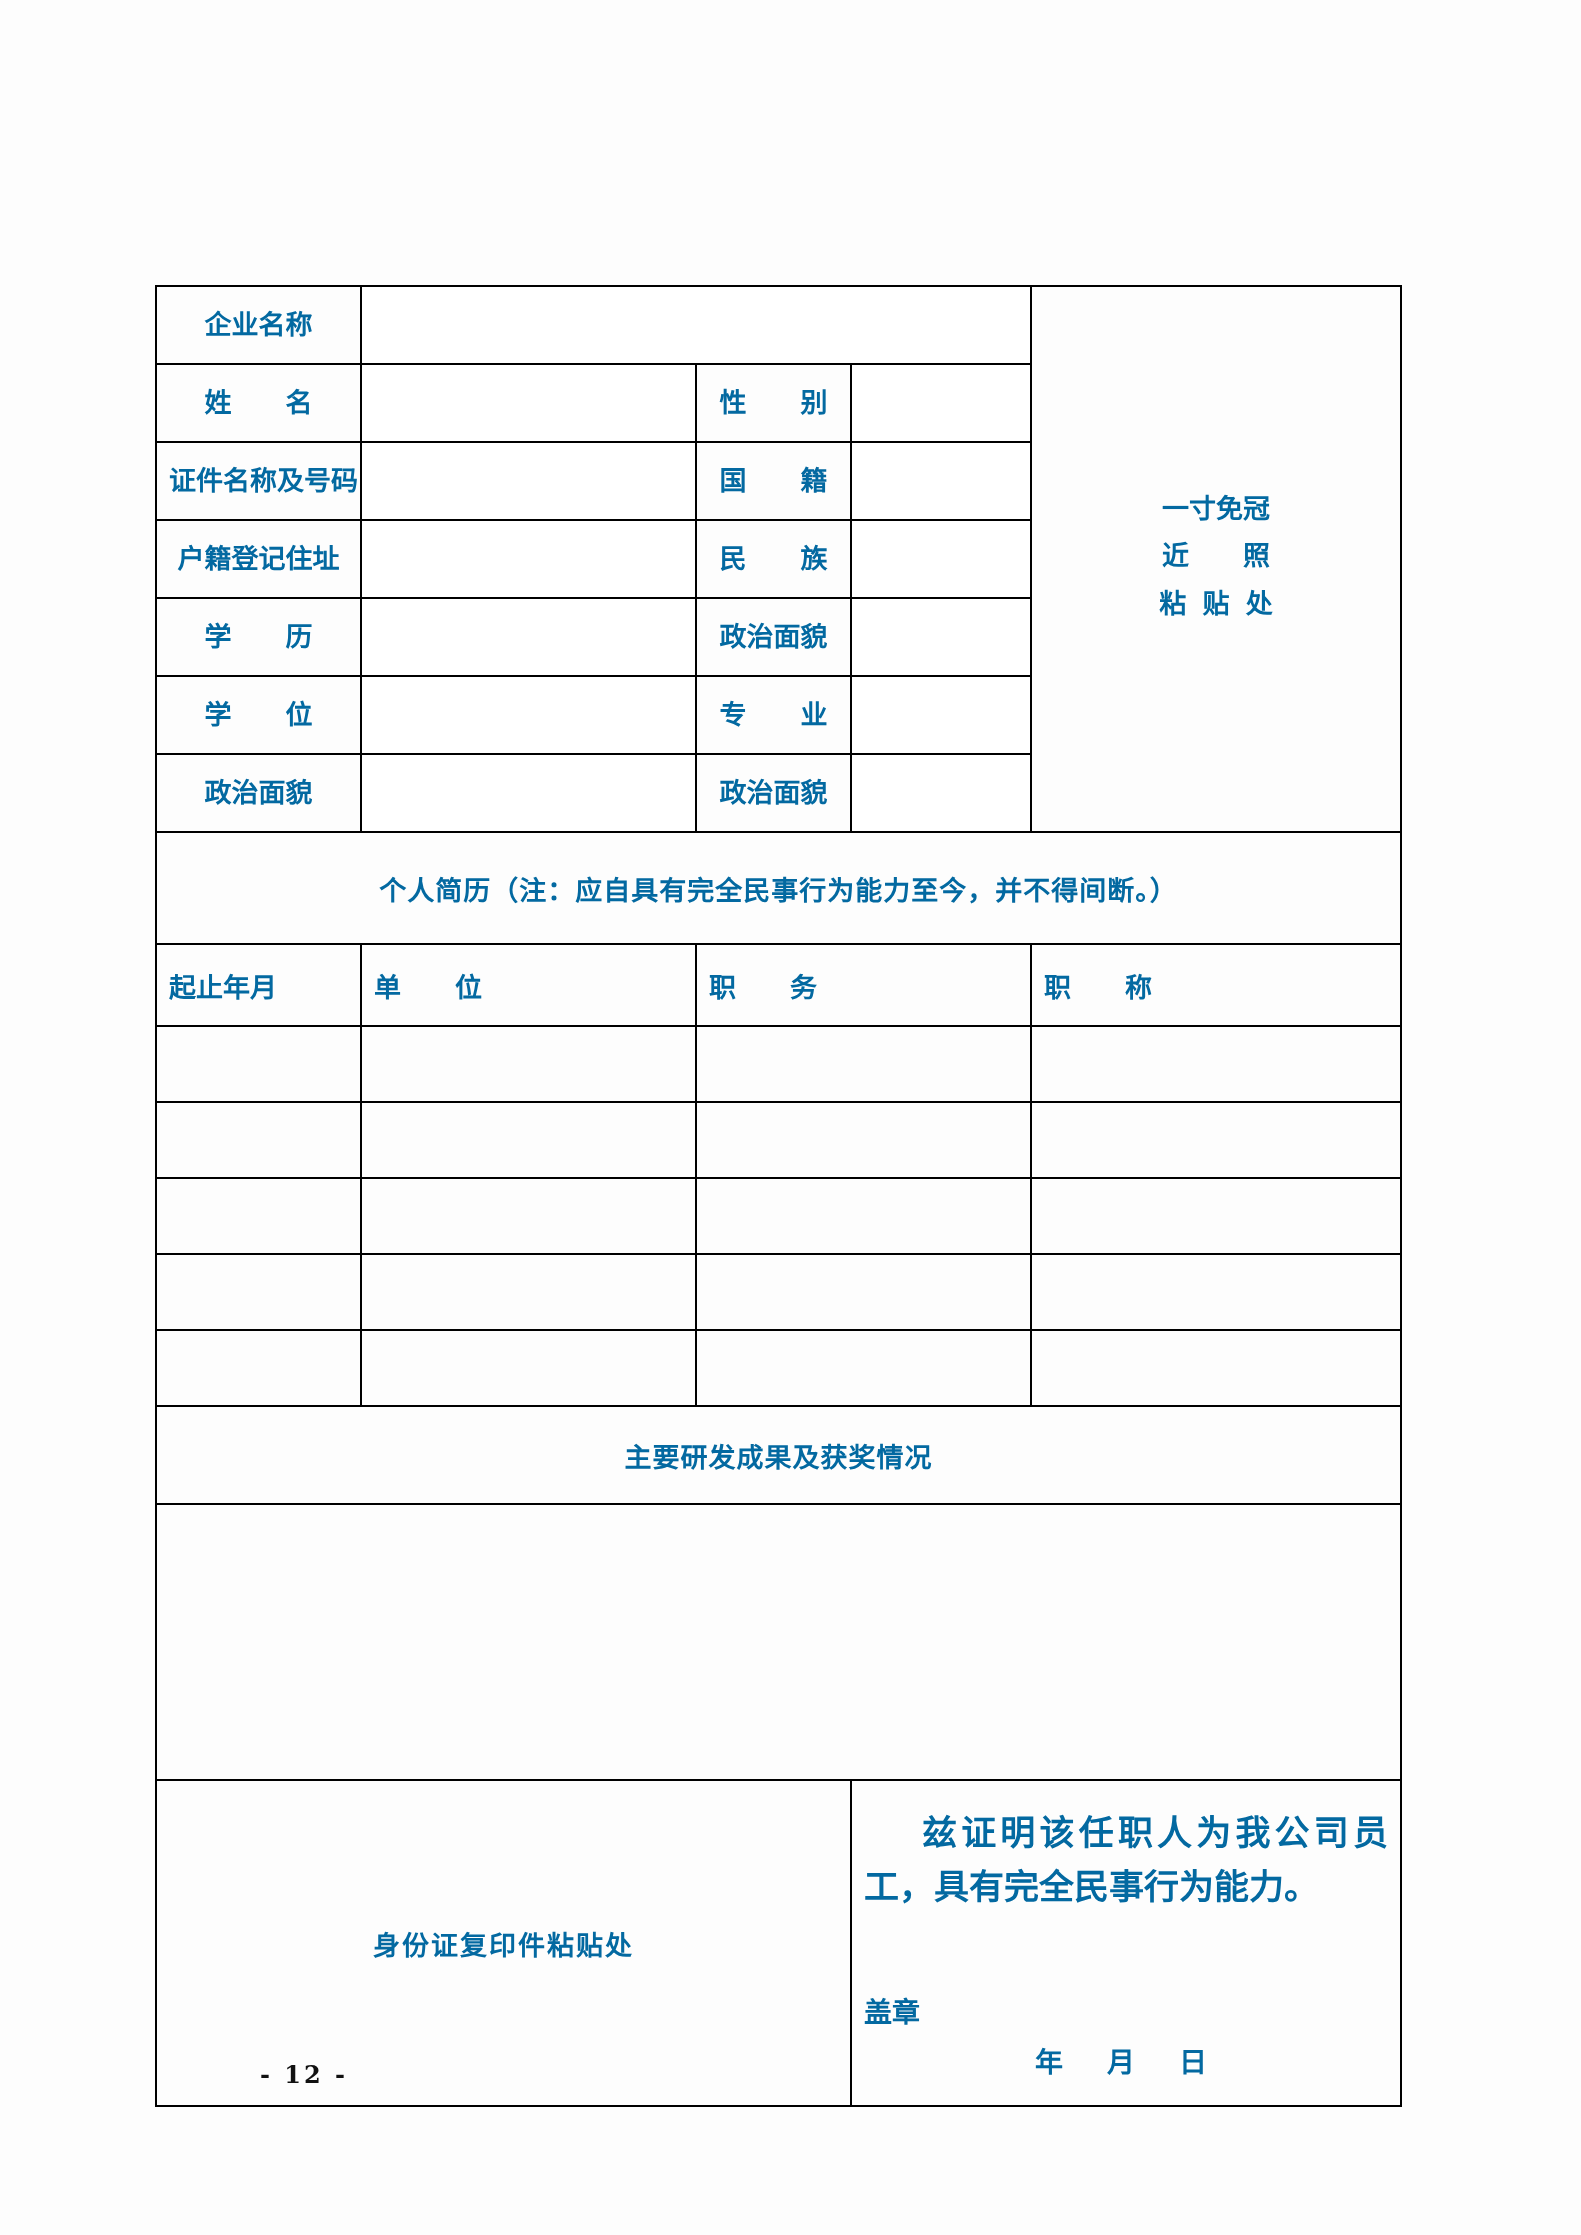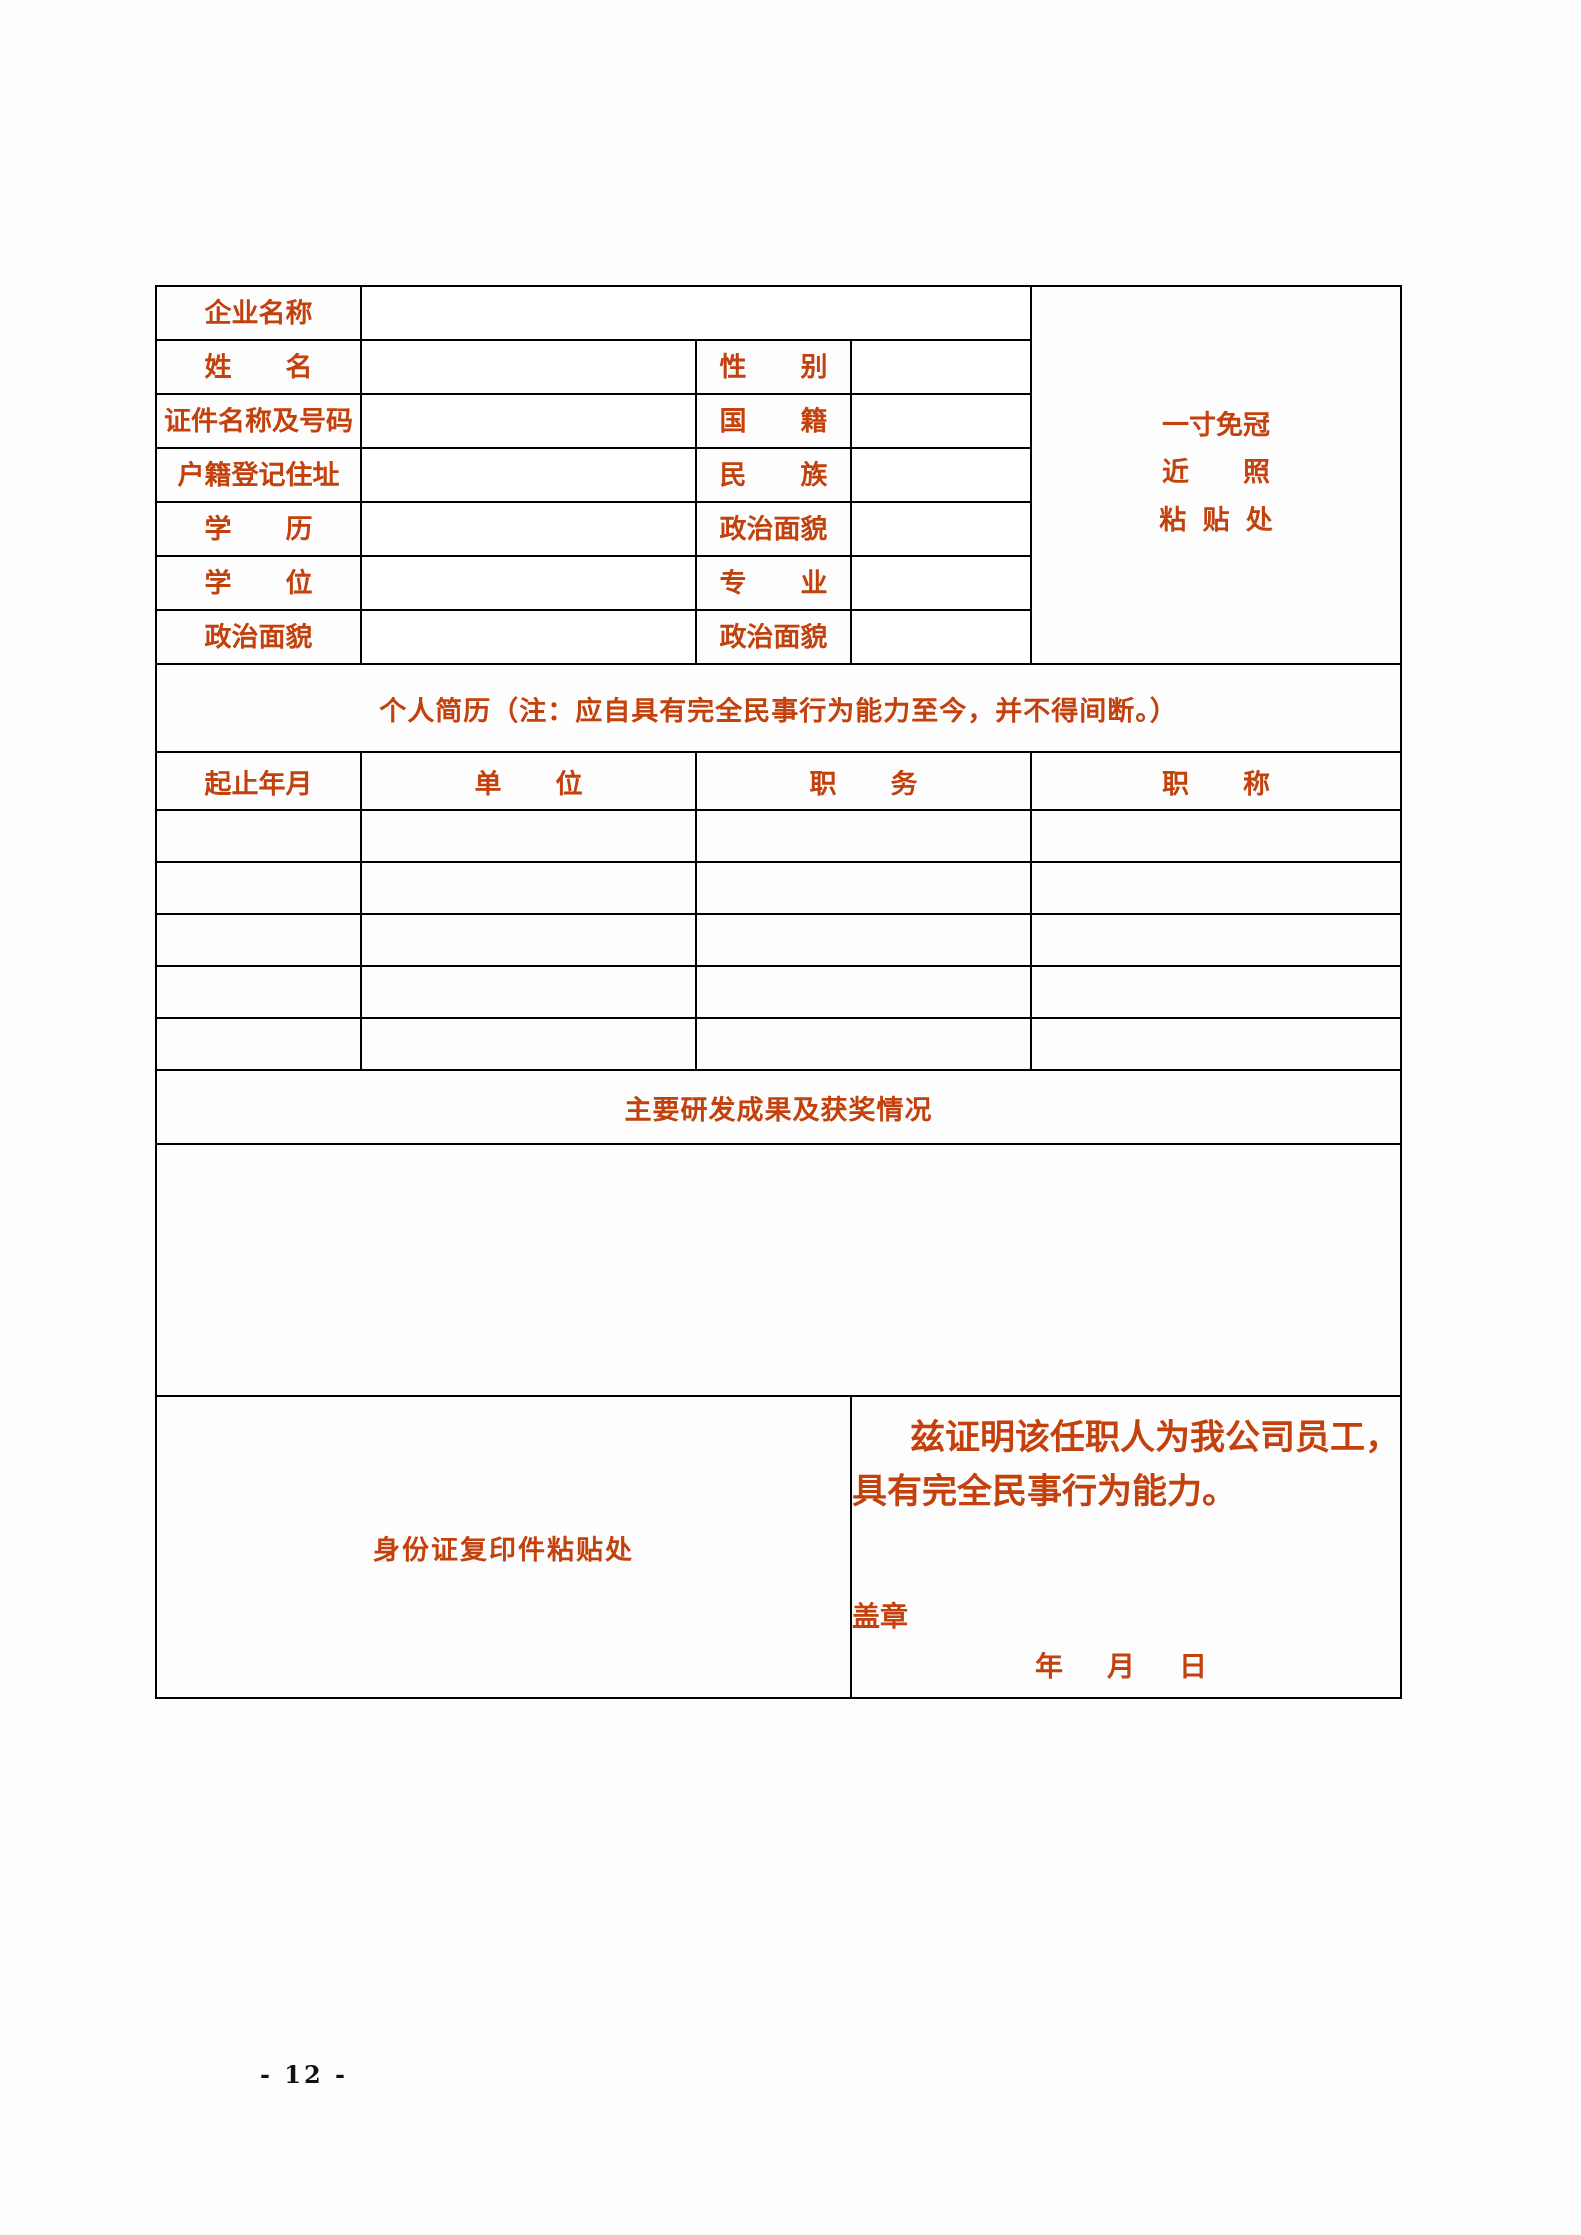--- a/index.html
+++ b/index.html
@@ -47,25 +47,25 @@
     width: 1245px;
   }
 
   table.form {
     border-collapse: collapse;
     width: 100%;
     table-layout: fixed;
   }
   table.form td {
     border: 2px solid #000000;
-    padding: 0;
+    padding: 12px;
     vertical-align: middle;
     font-size: 27px;
     font-weight: 600;
-    color: #c2410c;
+    color: #0369a1;
   }
 
   .lbl {
     text-align: center;
     height: 52px;
     line-height: 52px;
     white-space: nowrap;
   }
 
   .val-cell { background: #ffffff; }
@@ -82,21 +82,21 @@
 
   .note-row {
     text-align: center;
     height: 86px;
     font-size: 28px;
     font-weight: 600;
     letter-spacing: 1px;
   }
 
   .col-head {
-    text-align: center;
+    text-align: left;
     height: 56px;
     font-size: 28px;
     font-weight: 700;
     font-family: Liberation Serif, serif;
   }
 
   .blank-row td { height: 50px; }
 
   .section-title {
     text-align: center;

